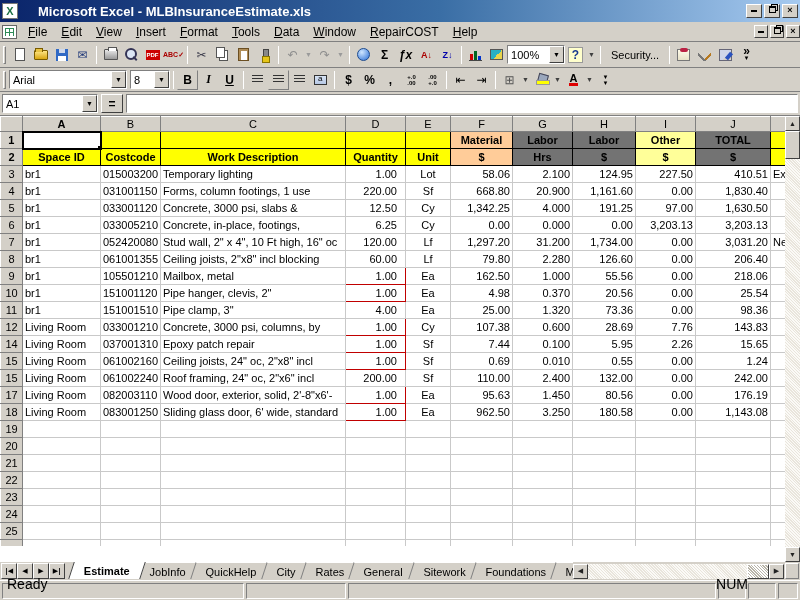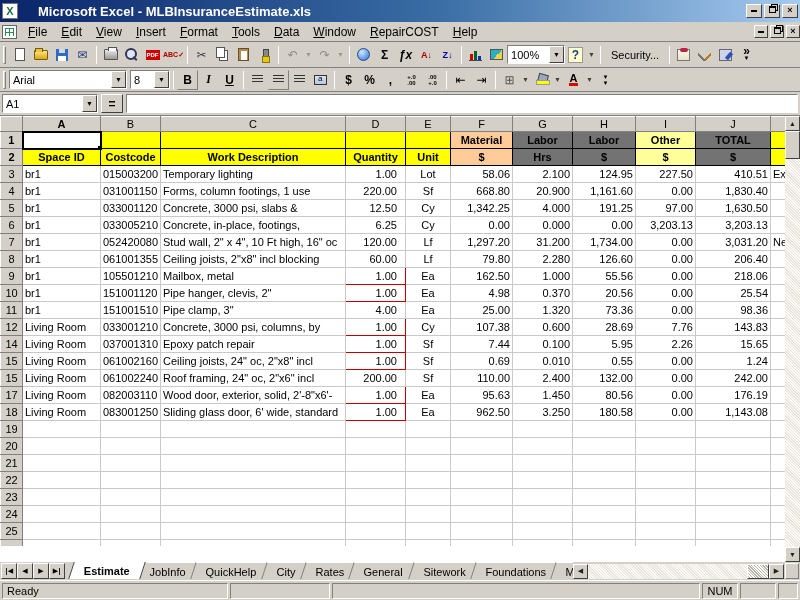--- a/index.html
+++ b/index.html
@@ -130,23 +130,23 @@
   .tab{background:#d4d0c8;border:1px solid #808080;border-top:1px solid #fff;border-bottom:none;margin-right:-6px;padding:1px 12px 0;transform:skewX(-18deg);font-size:11px;display:flex;align-items:center;height:17px}
   .tab .lbl{transform:skewX(18deg);white-space:nowrap}
   .tab.active{background:#fff;font-weight:bold;z-index:2;border-color:#404040;border-top:none}
   #hscroll{display:flex;align-items:center;flex:1}
   #htrack{flex:1;height:15px;background:repeating-linear-gradient(45deg,#fbfaf7 0 1px,#e9e5dc 1px 2px);display:flex;justify-content:flex-end}
   #hthumb{width:22px;height:15px;background:repeating-linear-gradient(45deg,#fff 0 1px,#b8b4a8 1px 2px);border:1px solid;border-color:#fff #404040 #404040 #fff}
   #tabcorner{width:14px;height:16px;background:#d4d0c8;border:1px solid;border-color:#fff #808080 #808080 #fff;margin:1px 1px 0 1px}
 
   
   #statusbar{height:20px;display:flex;align-items:center;background:#d4d0c8;border-top:1px solid #fff;padding:1px 2px;gap:2px}
-  .spanel{height:16px;border:1px solid;border-color:#808080 #fff #fff #808080;font-size:11px;display:flex;align-items:center;padding:6px 4px}
+  .spanel{height:16px;border:1px solid;border-color:#808080 #fff #fff #808080;font-size:14px;display:flex;align-items:flex-end;padding:6px 4px}
   #sready{flex:1}
-  .w100{width:100px}.w368{width:368px}.w48{width:36px;justify-content:center}.w20{width:20px}
+  .w100{width:100px}.w368{width:368px}.w48{width:28px;justify-content:center}.w20{width:20px}
 </style>
 </head>
 <body>
 
 <div id="titlebar">
   <span class="appicon">X</span>
   <span class="ttl">Microsoft Excel - MLBInsuranceEstimate.xls</span>
   <span class="winbtn"><span class="glyph-min"></span></span>
   <span class="winbtn"><span class="glyph-res"></span></span>
   <span class="winbtn">×</span>

